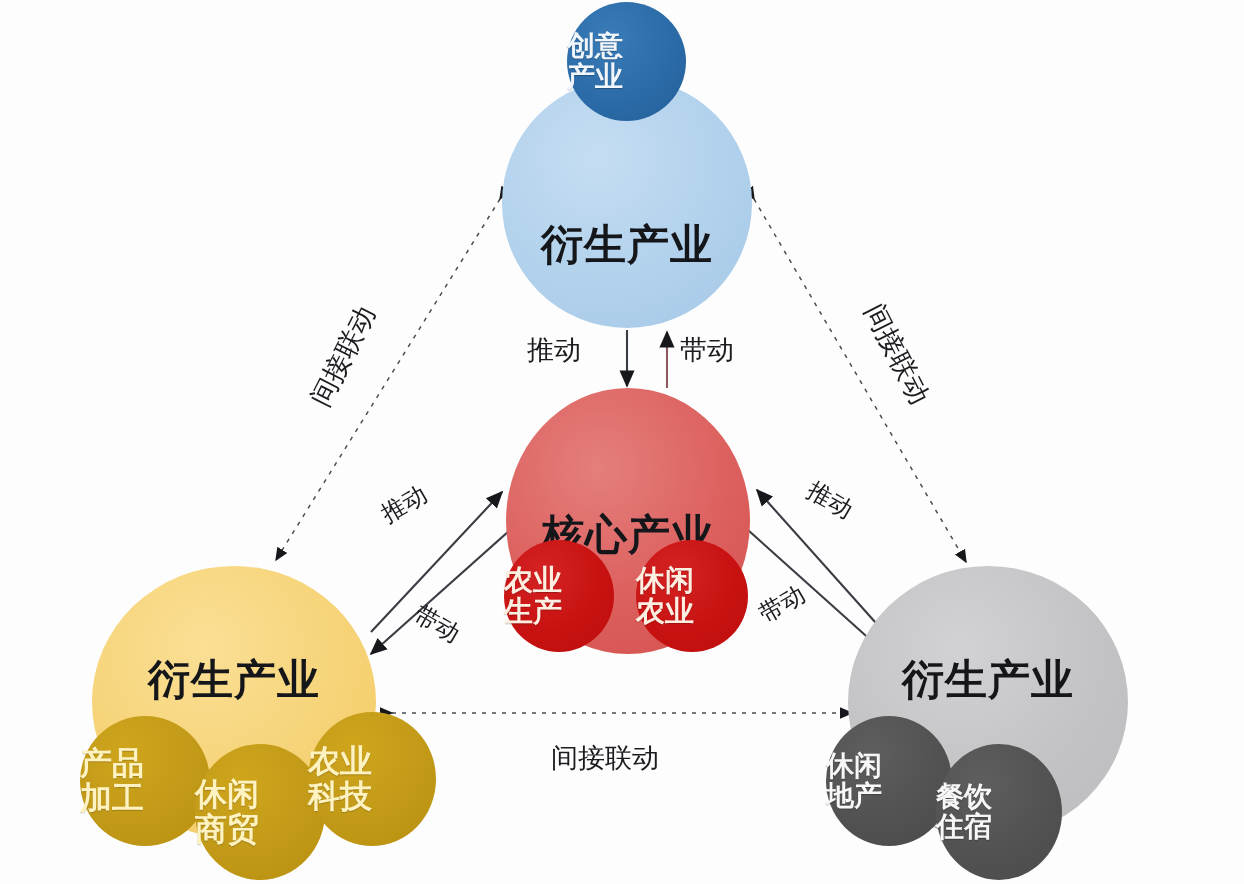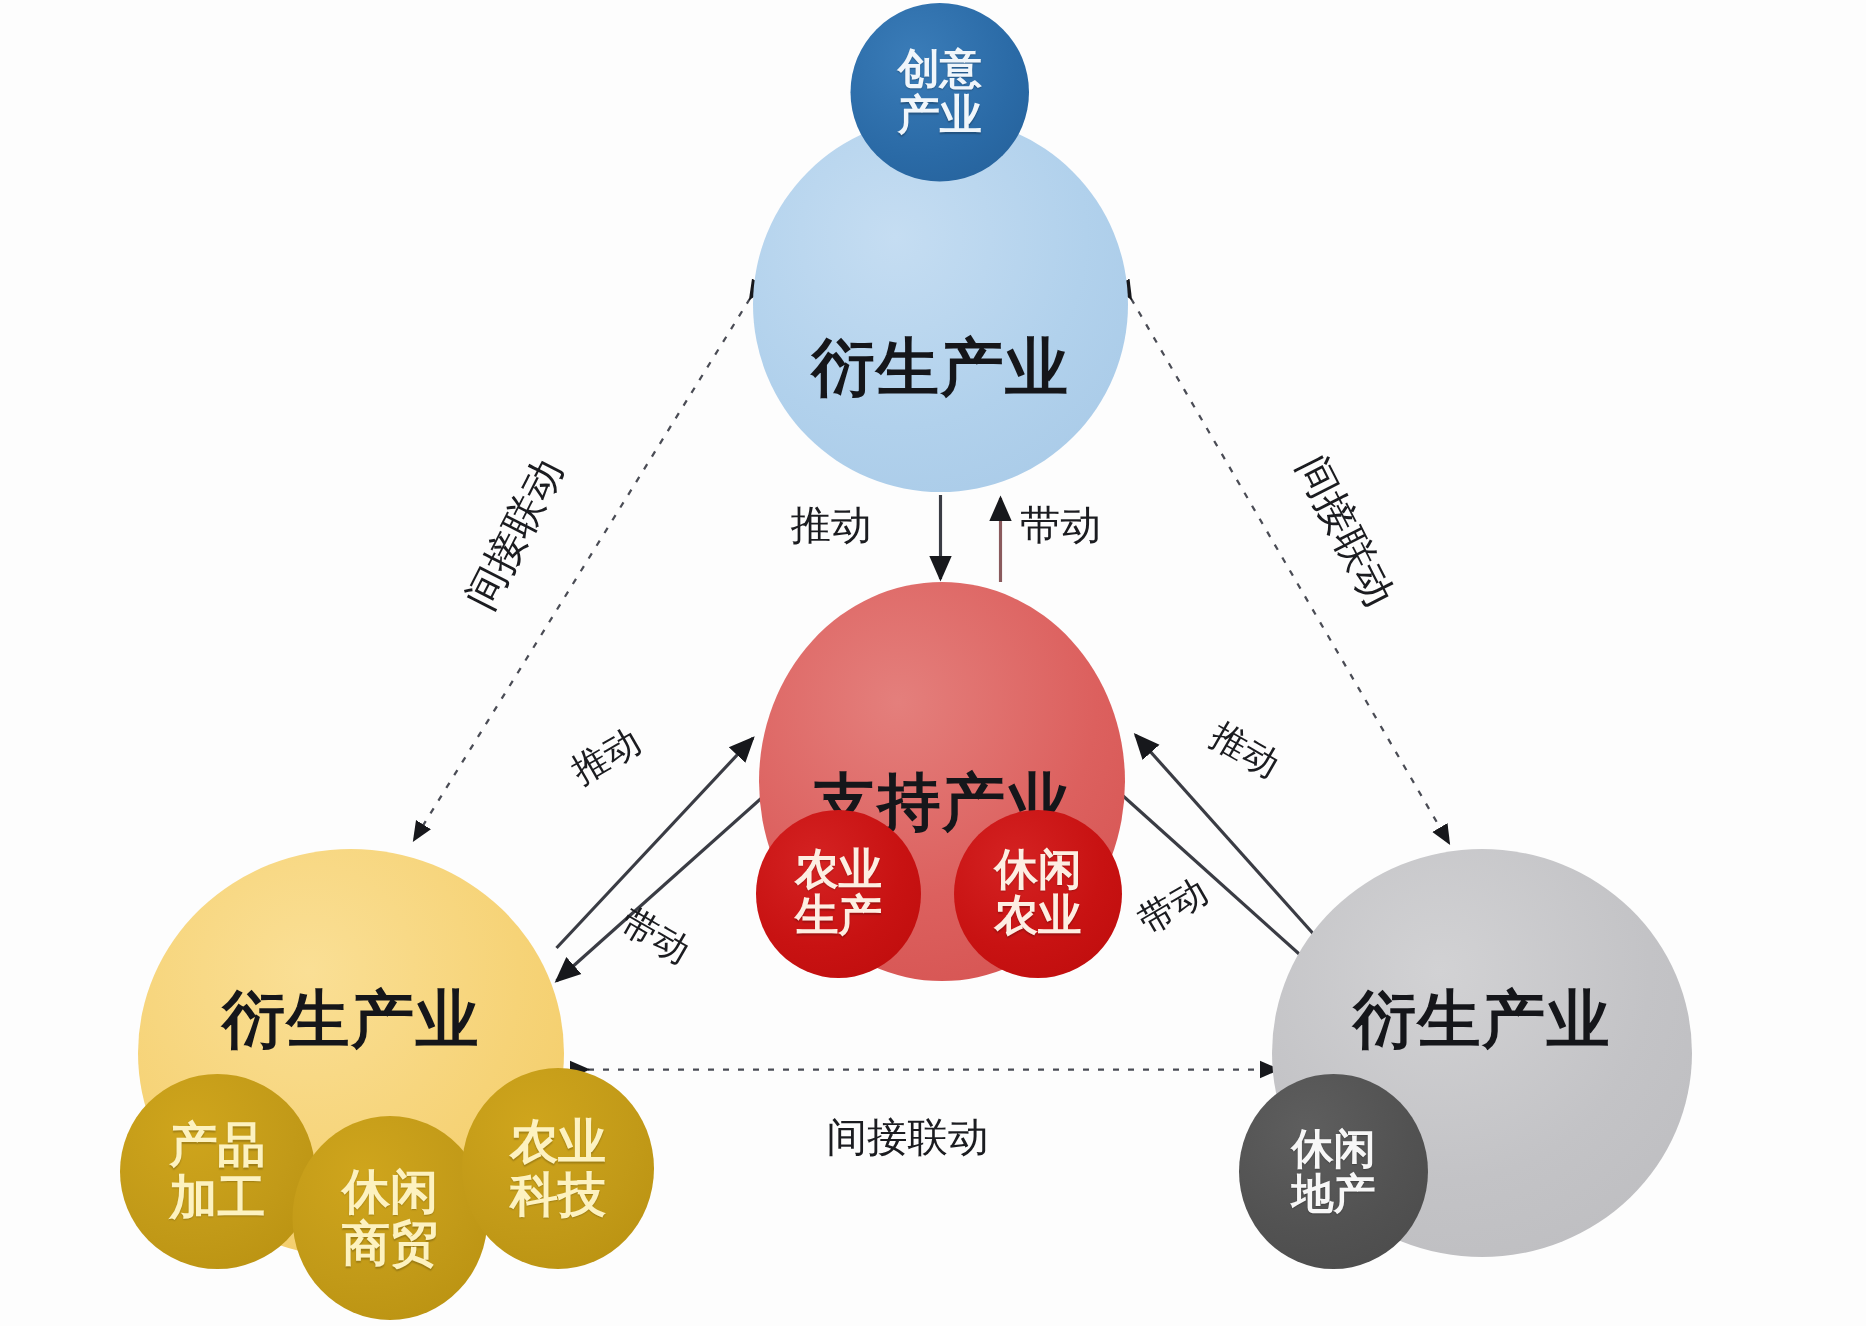--- a/index.html
+++ b/index.html
@@ -69,21 +69,20 @@
     background: radial-gradient(circle at 40% 30%, #d2d2d4 0%, #c3c3c6 55%, #bcbcbf 100%);
   }
   #node-matching .big-label { position: relative; top: -22px; }
 
   
   .sat {
     position: absolute;
     border-radius: 50%;
     display: flex;
     align-items: center;
-    justify-content: center;
   }
   .sat-label {
     font-size: 29px;
     font-weight: bold;
     line-height: 1.08;
     text-align: center;
     white-space: pre-line;
   }
 
   #sat-creative {
@@ -170,21 +169,21 @@
     <line x1="754" y1="199" x2="966" y2="562" stroke="#4a4c55" stroke-width="1.5" stroke-dasharray="4 6" marker-start="url(#ah2)" marker-end="url(#ah2)"></line>
 
     <line x1="392" y1="713" x2="852" y2="713" stroke="#4a4c55" stroke-width="1.5" stroke-dasharray="4 6" marker-start="url(#ah2)" marker-end="url(#ah2)"></line>
   </svg>
 
   <div class="node" id="node-derivative">
     <span class="big-label">衍生产业</span>
   </div>
 
   <div class="node" id="node-core">
-    <span class="big-label">支持产业</span>
+    <span class="big-label">核心产业</span>
   </div>
 
   <div class="node" id="node-support">
     <span class="big-label">衍生产业</span>
   </div>
 
   <div class="node" id="node-matching">
     <span class="big-label">衍生产业</span>
   </div>
 
@@ -212,20 +211,24 @@
   </div>
   <div class="sat sat-gold" id="sat-agtech">
     <span class="sat-label">农业
 科技</span>
   </div>
 
   <div class="sat sat-gray" id="sat-realestate">
     <span class="sat-label">休闲
 地产</span>
   </div>
+  <div class="sat sat-gray" id="sat-food">
+    <span class="sat-label">餐饮
+住宿</span>
+  </div>
 
   <div class="edge-label" style="left:527px; top:332px;">推动</div>
 
   <div class="edge-label" style="left:680px; top:332px;">带动</div>
 
   <div class="edge-label sm rot-d1" style="left:380px; top:488px;">推动</div>
 
   <div class="edge-label sm rot-d2" style="left:413px; top:608px;">带动</div>
 
   <div class="edge-label sm rot-d2" style="left:806px; top:484px;">推动</div>

